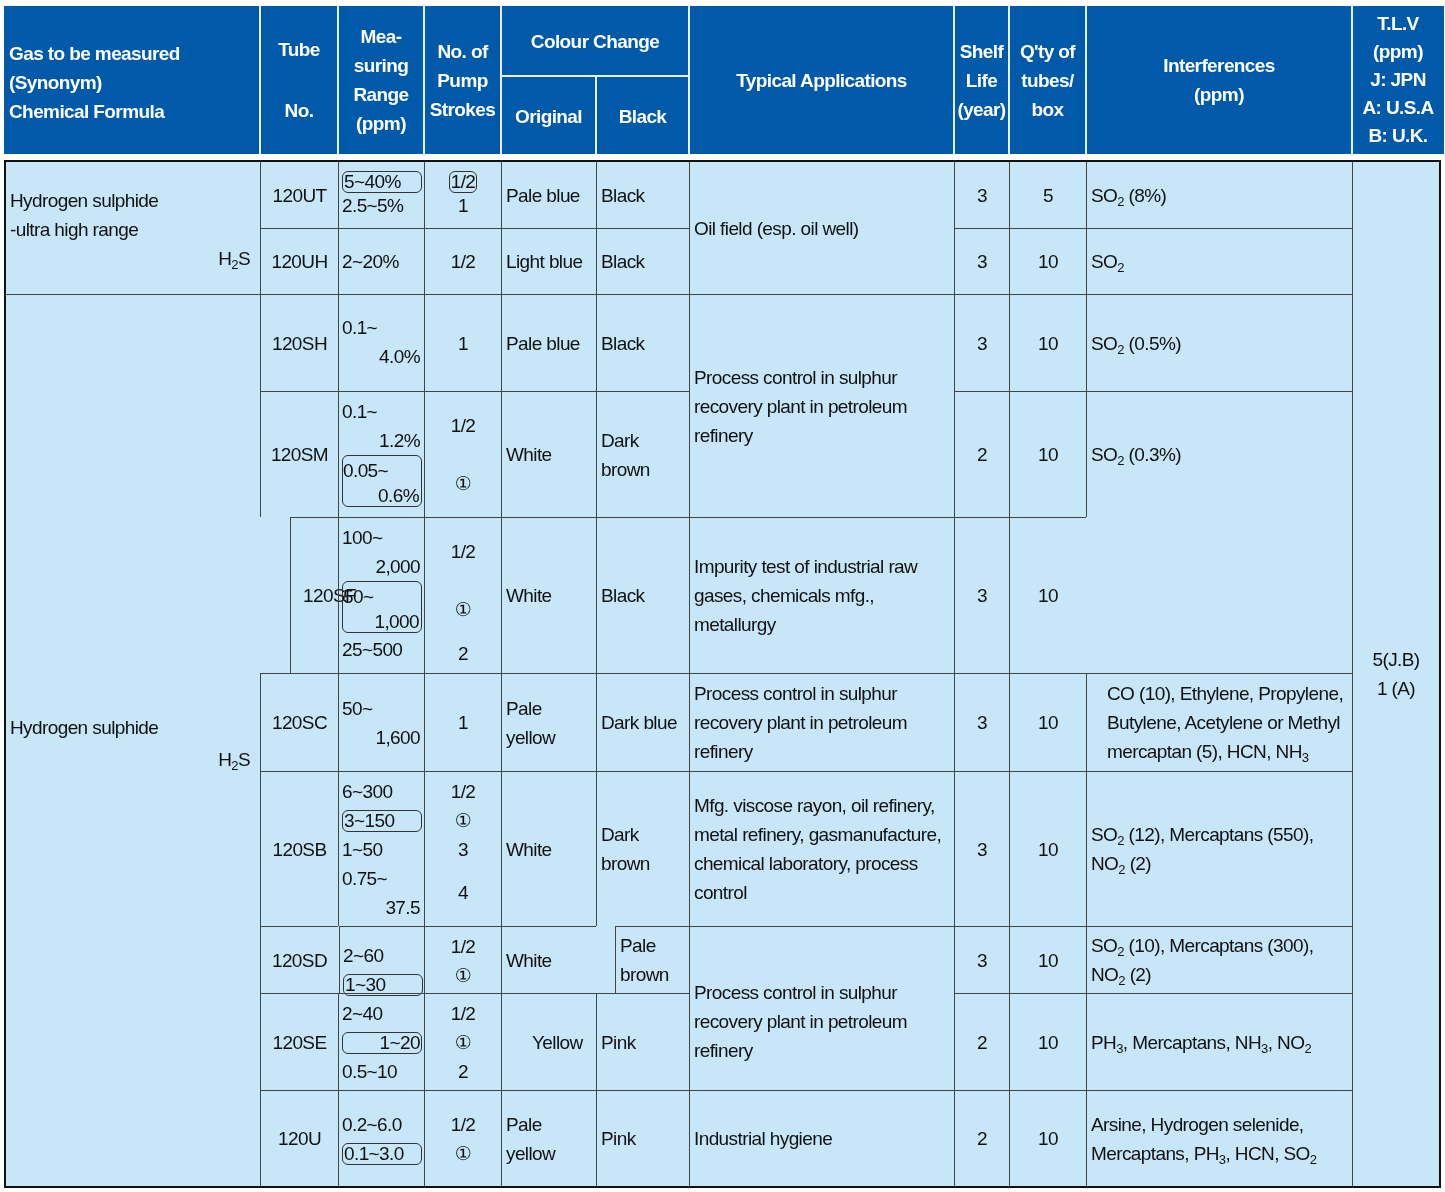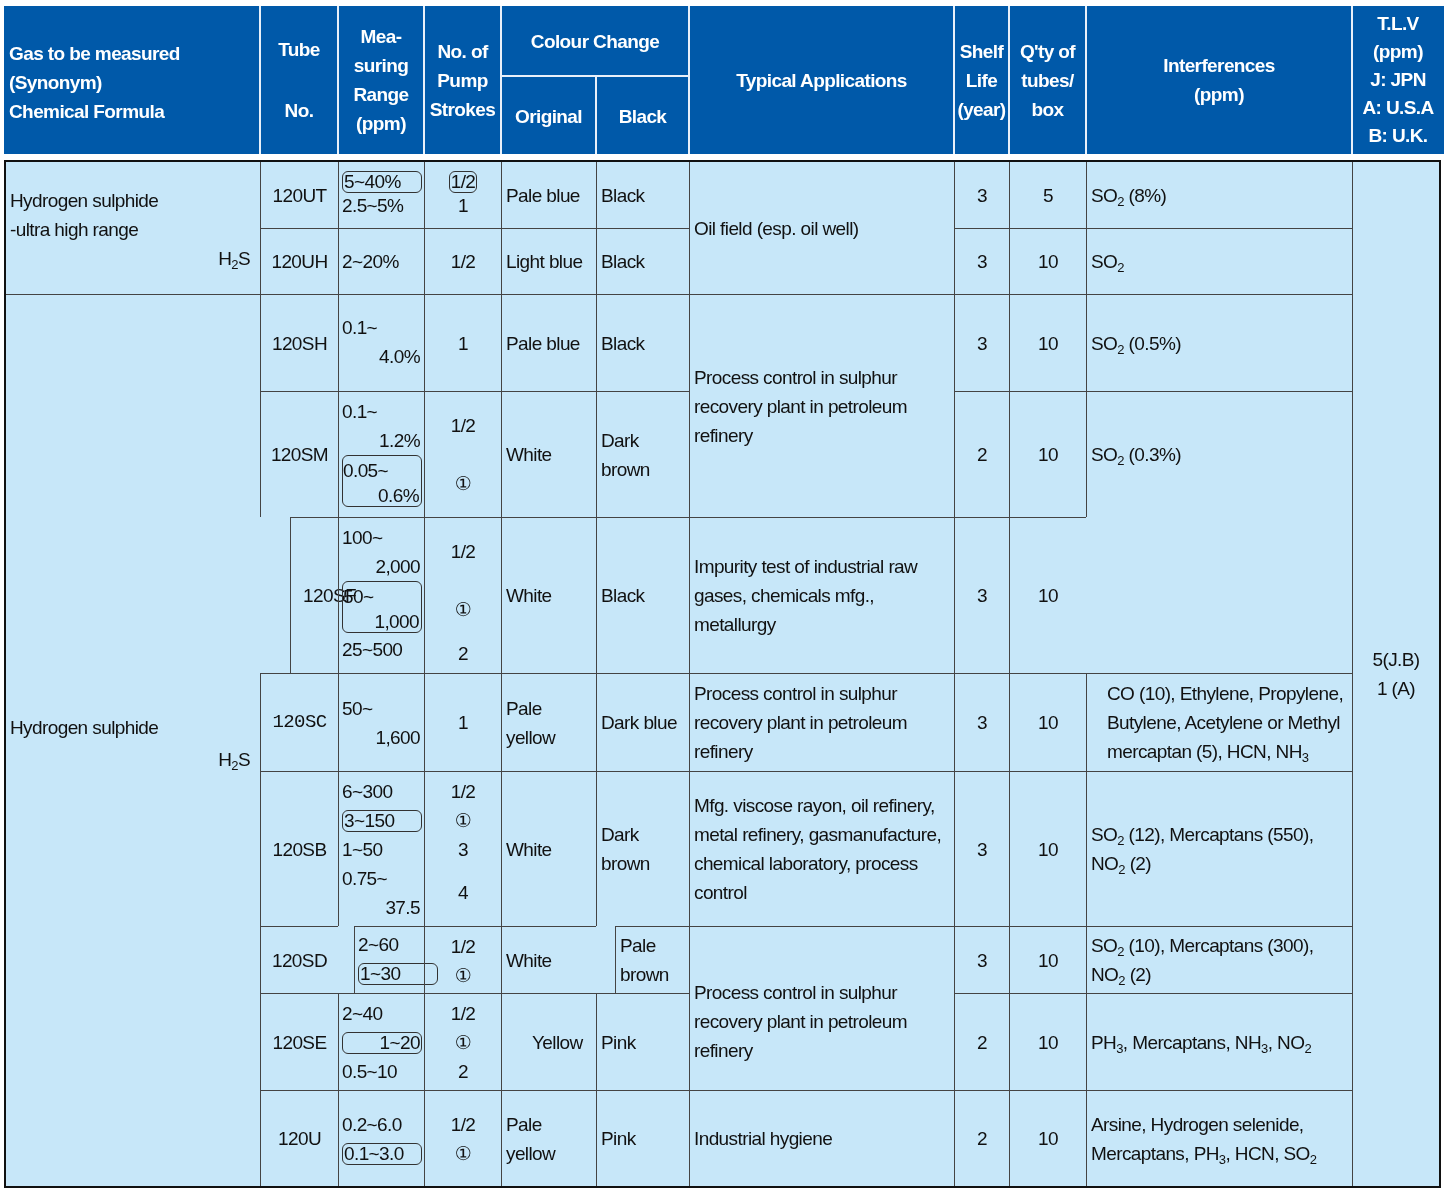--- a/index.html
+++ b/index.html
@@ -198,21 +198,21 @@
   <div class="cell bl bt vc pad" style="left:495px;top:355px;width:95px;height:156px;">White</div>
   <div class="cell bl bt vc pad" style="left:590px;top:355px;width:93px;height:156px;">Black</div>
   <div class="cell bl bt vc pad" style="left:683px;top:355px;width:265px;height:156px;">
     <div>Impurity test of industrial raw</div>
     <div>gases, chemicals mfg.,</div>
     <div>metallurgy</div>
   </div>
   <div class="cell bl bt c vc" style="left:948px;top:355px;width:55px;height:156px;">3</div>
   <div class="cell bl bt c vc" style="left:1003px;top:355px;width:77px;height:156px;">10</div>
 
-  <div class="cell bl bt c vc" style="left:254px;top:511px;width:78px;height:98px;font-family:Liberation Mono, monospace;">120SC</div>
+  <div class="cell bl bt c vc" style="left:254px;top:511px;width:78px;height:98px;">120SC</div>
   <div class="cell bl bt vc" style="left:332px;top:511px;width:86px;height:98px;padding:0 2px 0 3px;">
     <div class="line">50~</div>
     <div class="line r">1,600</div>
   </div>
   <div class="cell bl bt c vc" style="left:418px;top:511px;width:77px;height:98px;">1</div>
   <div class="cell bl bt vc pad" style="left:495px;top:511px;width:95px;height:98px;">
       <div style="width:60px;">Pale yellow</div>
     </div>
   <div class="cell bl bt vc pad" style="left:590px;top:511px;width:93px;height:98px;">Dark blue</div>
   <div class="cell bl bt vc pad" style="left:683px;top:511px;width:265px;height:98px;">
@@ -253,21 +253,21 @@
     <div>control</div>
   </div>
   <div class="cell bl bt c vc" style="left:948px;top:609px;width:55px;height:155px;">3</div>
   <div class="cell bl bt c vc" style="left:1003px;top:609px;width:77px;height:155px;">10</div>
   <div class="cell bl bt vc pad" style="left:1080px;top:609px;width:266px;height:155px;">
     <div>SO<sub>2</sub> (12), Mercaptans (550),</div>
       <div>NO<sub>2</sub> (2)</div>
   </div>
 
   <div class="cell bl bt c vc" style="left:254px;top:764px;width:78px;height:67px;">120SD</div>
-  <div class="cell bl bt" style="left:348px;top:764px;width:86px;height:67px;padding:3px 2px 0 3px;">
+  <div class="cell bl bt" style="left:333px;top:764px;width:86px;height:67px;padding:14px 2px 0 3px;">
     <div class="line">2~60</div>
     <div class="line"><span class="boxed" style="width:76px;">1~30</span></div>
   </div>
   <div class="cell bl bt c" style="left:418px;top:764px;width:77px;height:67px;padding-top:5px;">
     <div class="line">1/2</div>
     <div class="line">①</div>
   </div>
   <div class="cell bl bt vc pad" style="left:495px;top:764px;width:95px;height:67px;">White</div>
   <div class="cell bl bt vc pad" style="left:609px;top:764px;width:93px;height:67px;">
       <div style="width:60px;">Pale brown</div>

